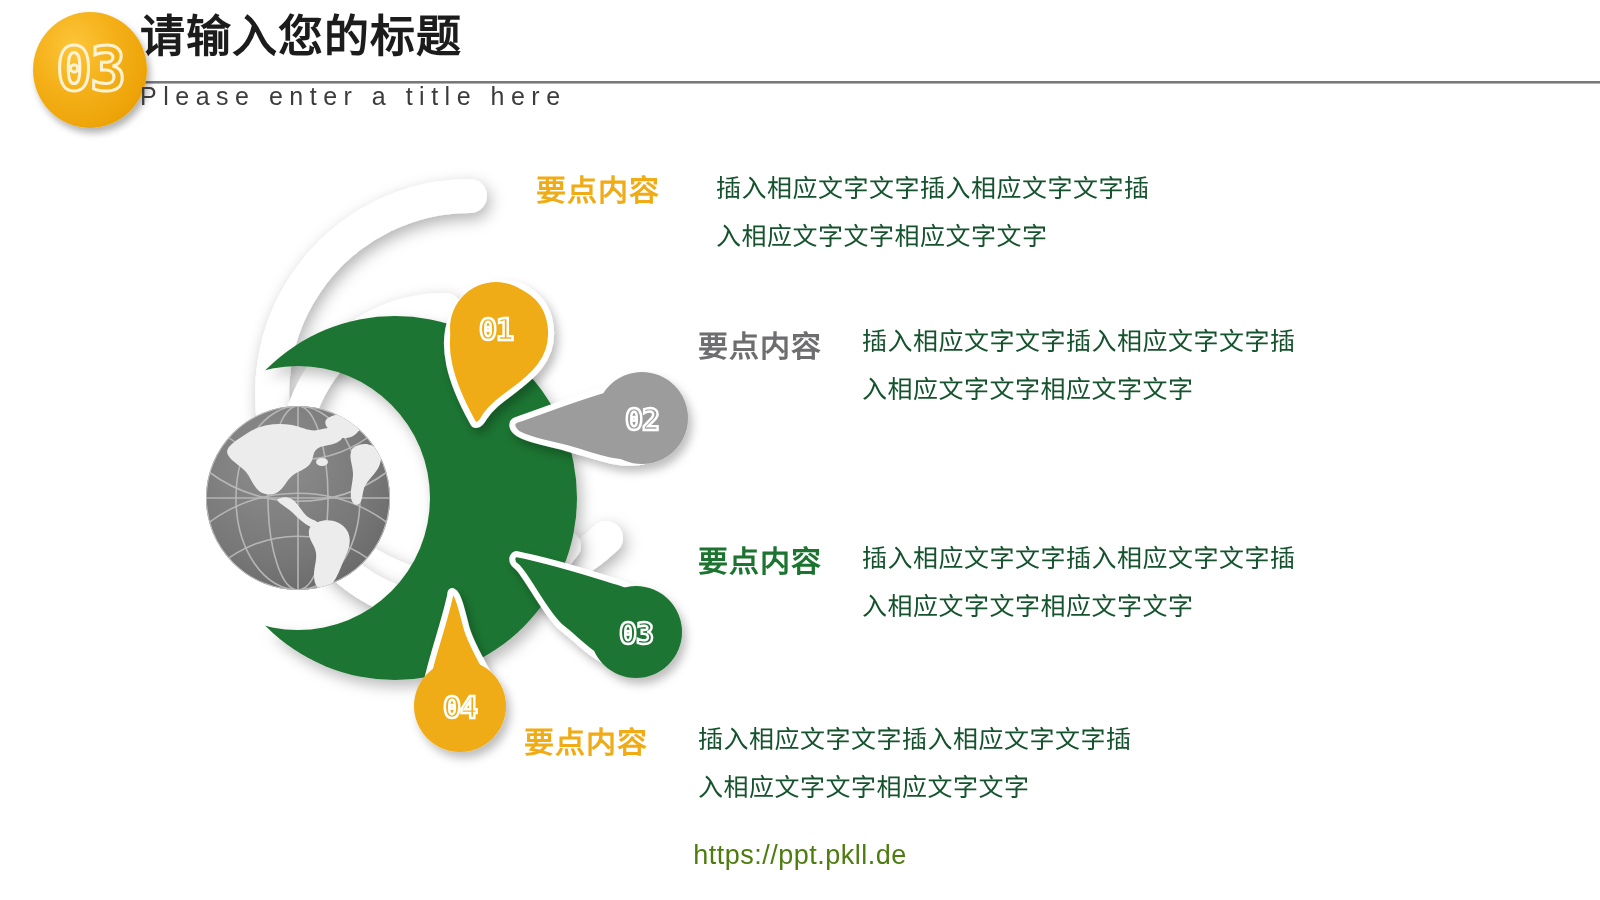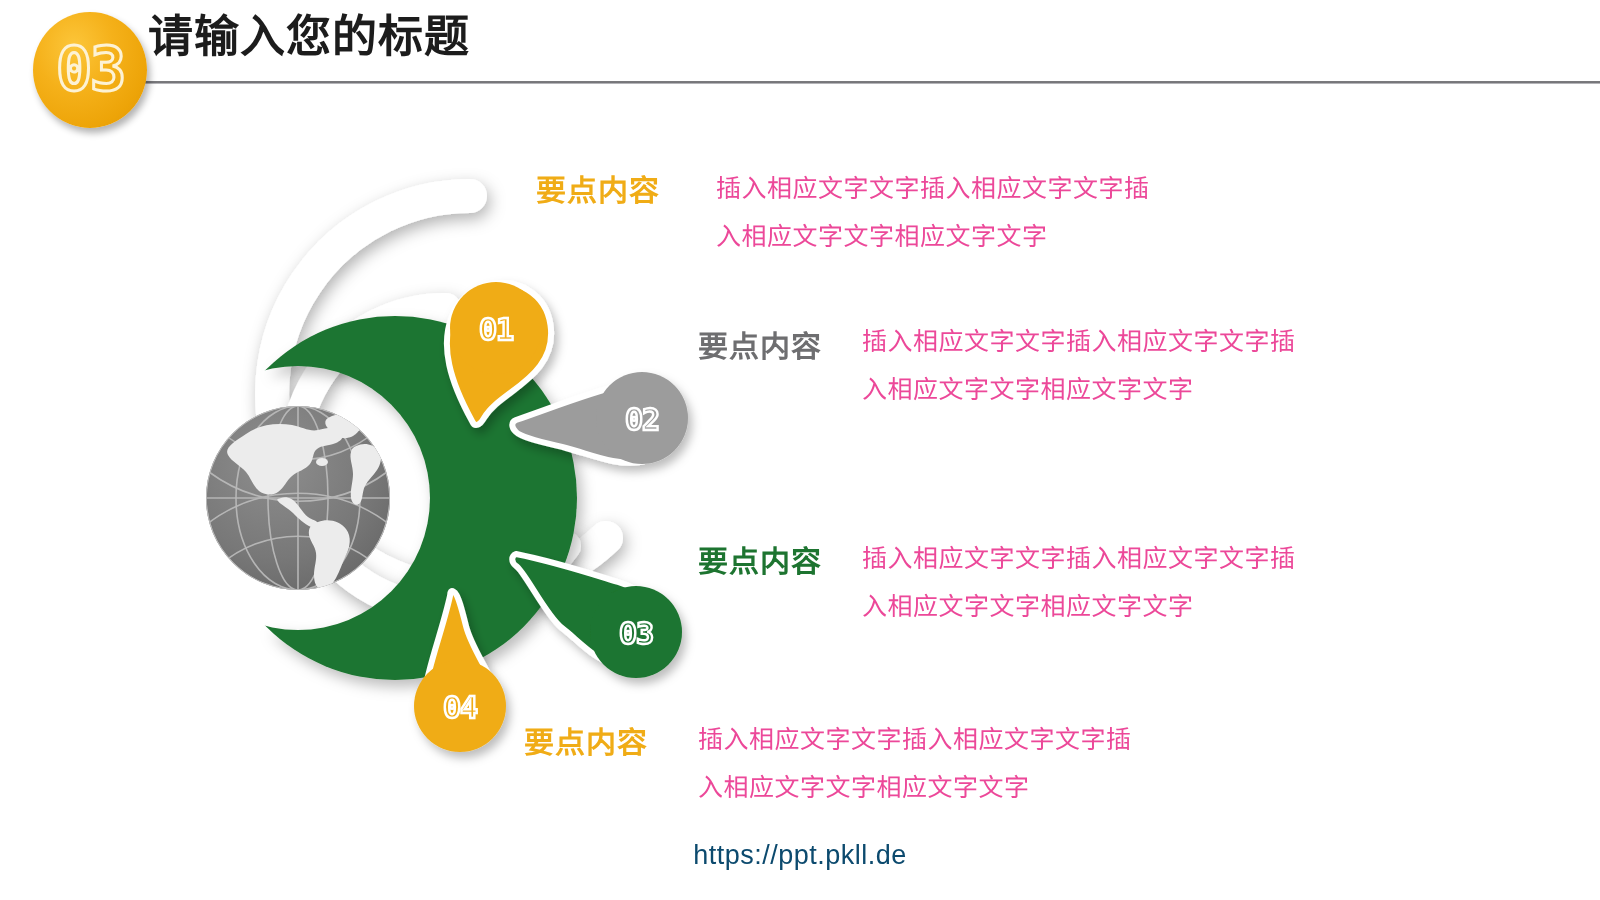--- a/index.html
+++ b/index.html
@@ -49,21 +49,21 @@
     font-weight: bold;
     letter-spacing: -2px;
     color: transparent;
     -webkit-text-stroke: 3px #fdf2d4;
     line-height: 1;
     transform: translateY(-1px);
   }
 
   #title-block {
     position: absolute;
-    left: 148px;
+    left: 140px;
     top: 10px;
     width: 1100px;
   }
   #title-cn {
     font-family: "DejaVu Sans", "Liberation Sans", sans-serif;
     font-size: 45px;
     font-weight: bold;
     color: #1c1c1c;
     line-height: 1.2;
     letter-spacing: 1px;
@@ -94,53 +94,54 @@
     font-size: 30px;
     font-weight: bold;
     letter-spacing: 1px;
     white-space: nowrap;
   }
   .item-body {
     position: absolute;
     font-family: "DejaVu Sans", "Liberation Sans", sans-serif;
     font-size: 25px;
     font-weight: normal;
-    color: #ec4899;
+    color: #14532d;
     line-height: 48px;
     letter-spacing: 0.5px;
     white-space: nowrap;
   }
   .item-body .line { display: block; }
 
   
   #footer-url {
     position: absolute;
     left: 0;
     top: 840px;
     width: 1600px;
     text-align: center;
     font-family: "Liberation Sans", "DejaVu Sans", sans-serif;
     font-size: 27px;
-    color: #0c4a6e;
+    color: #4d7c0f;
     letter-spacing: 0.5px;
   }
 </style>
 </head>
 <body>
 
 <div id="slide">
 
   <div id="header-divider"></div>
 
   <div id="badge">
     <span id="badge-number">03</span>
   </div>
 
   <div id="title-block">
     <div id="title-cn">请输入您的标题</div>
+    <div id="title-en">Please enter a title here</div>
   </div>
 
   <div id="center-graphic">
     <svg width="620" height="620" viewBox="0 0 620 620" xmlns="http://www.w3.org/2000/svg">
       <defs>
         <filter id="softshadow" x="-60%" y="-60%" width="240%" height="240%">
           <feDropShadow dx="5" dy="7" stdDeviation="7" flood-color="#000000" flood-opacity="0.26"></feDropShadow>
         </filter>
         <filter id="softshadow2" x="-60%" y="-60%" width="240%" height="240%">
           <feDropShadow dx="4" dy="6" stdDeviation="6" flood-color="#000000" flood-opacity="0.22"></feDropShadow>

